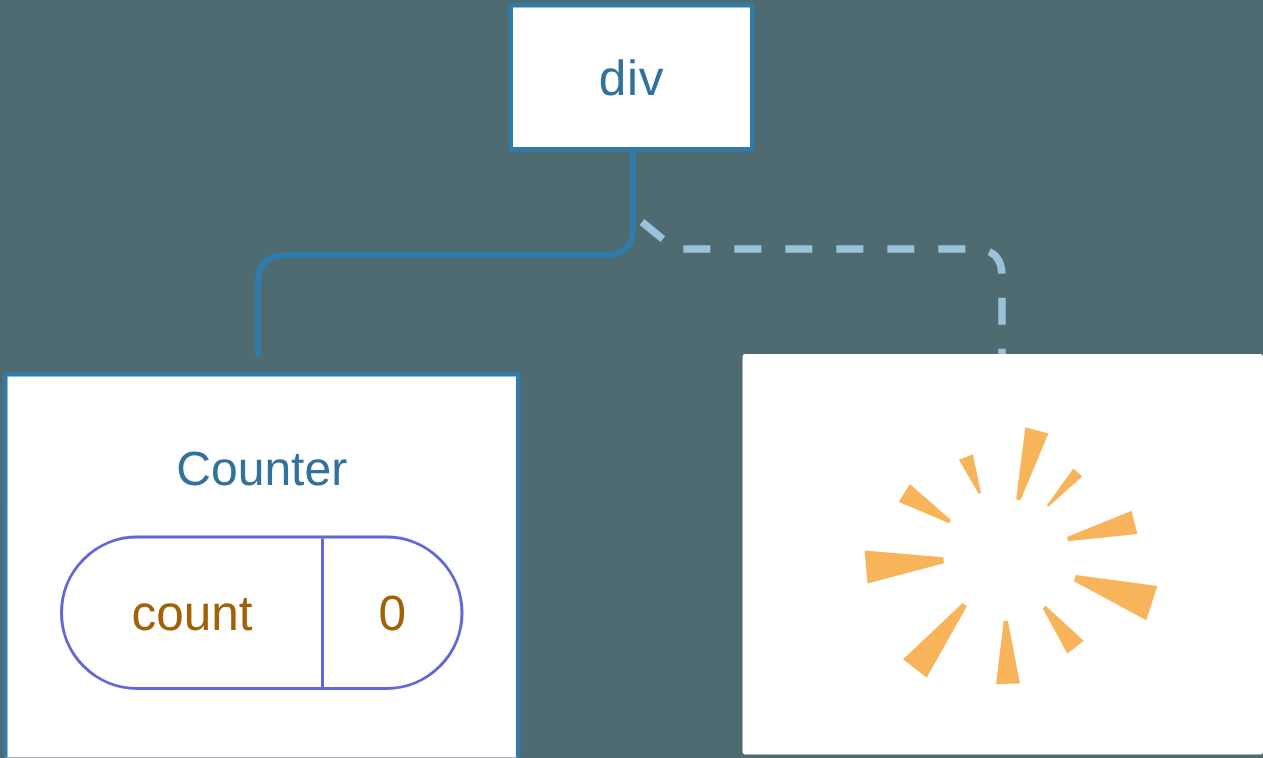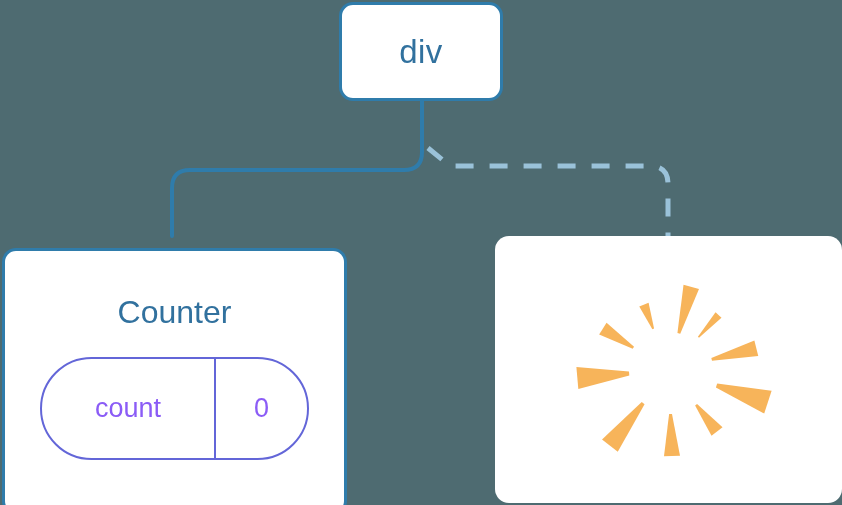--- a/index.html
+++ b/index.html
@@ -29,21 +29,21 @@
     width: 842px;
     height: 505px;
     z-index: 1;
   }
 
   
   .node {
     position: absolute;
     box-sizing: border-box;
     background: #ffffff;
-    border-radius: 14px;
+    border-radius: 2px;
     z-index: 2;
     display: flex;
     flex-direction: column;
     align-items: center;
   }
   .node.bordered {
     border: 3px solid #2f7cab;
   }
 
   
@@ -85,22 +85,22 @@
     border: 2px solid #6366d8;
     border-radius: 52px;
     display: flex;
     align-items: stretch;
   }
   .pill-key,
   .pill-val {
     display: flex;
     align-items: center;
     justify-content: center;
-    font-size: 27px;
-    color: #8b5cf6;
+    font-size: 33px;
+    color: #a16207;
     line-height: 1;
   }
   .pill-key {
     width: 174px;
     border-right: 2px solid #6366d8;
     box-sizing: border-box;
   }
   .pill-val {
     flex: 1;
   }

